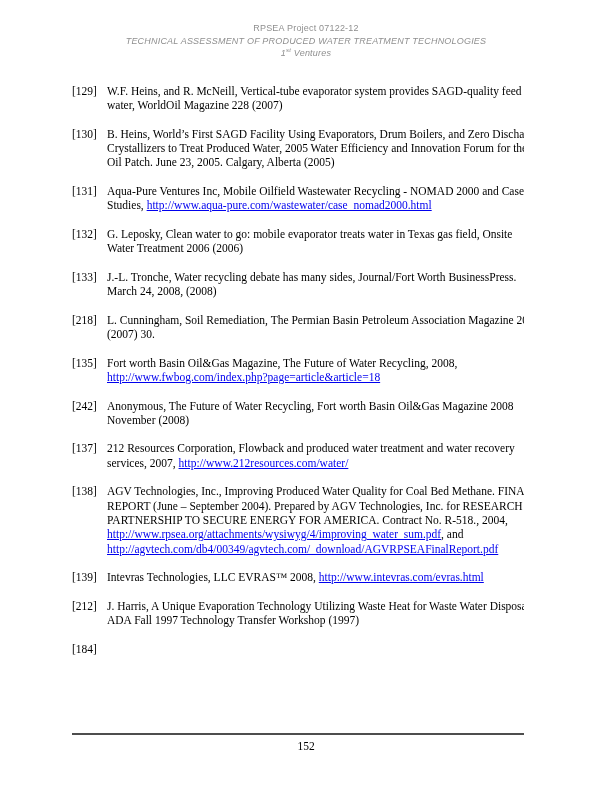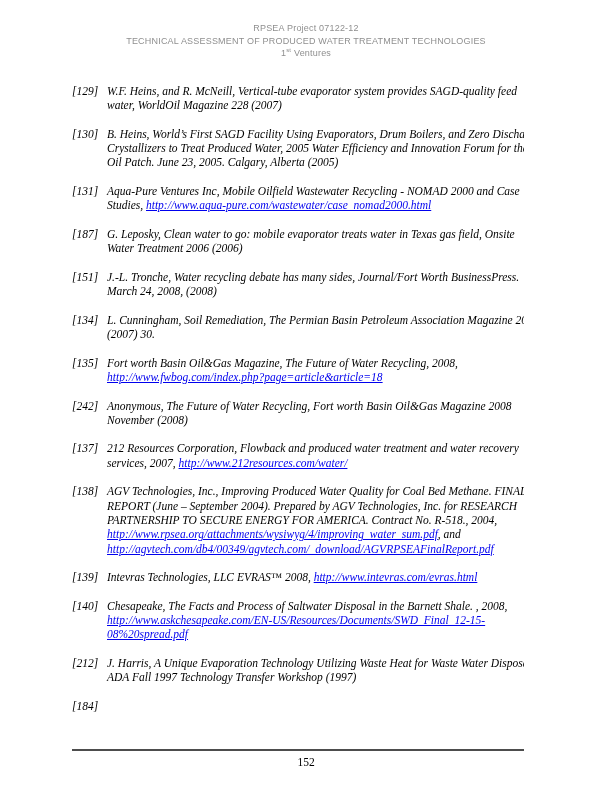--- a/index.html
+++ b/index.html
@@ -19,57 +19,55 @@
   .page-header {
     position:absolute;
     top:22px; left:0; width:612px;
     text-align:center;
     font-family:"Liberation Sans", sans-serif;
     font-size:9px;
     line-height:12.5px;
     color:#8f8f8f;
     letter-spacing:0.2px;
   }
-  .header-italic { }
+  .header-italic { font-style:italic; }
   .edition-sup {
     font-size:6px;
     vertical-align:super;
     line-height:0;
   }
   .references {
     position:absolute;
     top:84px; left:72px;
     width:468px;
     font-size:11.5px;
     line-height:14.3px;
     text-align:left;
   }
   .ref {
     position:relative;
     padding-left:35px;
     margin-bottom:14.3px;
-    font-style:italic;
   }
   .ref-num {
     position:absolute;
     left:0; top:0;
   }
   .ref-link {
     color:#0000EE;
     text-decoration:underline;
     overflow-wrap:break-word;
     word-wrap:break-word;
     cursor:pointer;
   }
   .page-footer {
     position:absolute;
     top:733px; left:72px;
     width:468px;
     text-align:center;
-    margin-top:16px;
   }
   .footer-rule {
     width:468px; height:0;
     border-top:2px solid #4d4d4d;
   }
   .page-number {
     margin-top:5px;
     font-size:11.5px;
     color:#000;
   }
@@ -82,29 +80,28 @@
   <header class="page-header">
     <div>RPSEA Project 07122-12</div>
     <div class="header-italic">TECHNICAL ASSESSMENT OF PRODUCED WATER TREATMENT TECHNOLOGIES</div>
     <div class="header-italic"><span>1</span><sup class="edition-sup">st</sup><span> Ventures</span></div>
   </header>
 
   <main class="references">
       <div class="ref"><span class="ref-num">[129]</span><span><span>W.F. Heins, and R. McNeill, Vertical-tube evaporator system provides SAGD-quality feed water, WorldOil Magazine 228 (2007)</span></span></div>
       <div class="ref"><span class="ref-num">[130]</span><span><span>B. Heins, World’s First SAGD Facility Using Evaporators, Drum Boilers, and Zero Discharge Crystallizers to Treat Produced Water, 2005 Water Efficiency and Innovation Forum for the Oil Patch. June 23, 2005. Calgary, Alberta (2005)</span></span></div>
       <div class="ref"><span class="ref-num">[131]</span><span><span>Aqua-Pure Ventures Inc, Mobile Oilfield Wastewater Recycling - NOMAD 2000 and Case Studies, </span><a class="ref-link">http://www.aqua-pure.com/wastewater/case_nomad2000.html</a></span></div>
-      <div class="ref"><span class="ref-num">[187]</span><span><span>G. Leposky, Clean water to go: mobile evaporator treats water in Texas gas field, Onsite Water Treatment 2006 (2006)</span></span></div>
-      <div class="ref"><span class="ref-num">[151]</span><span><span>J.-L. Tronche, Water recycling debate has many sides, Journal/Fort Worth BusinessPress. March 24, 2008, (2008)</span></span></div>
-      <div class="ref"><span class="ref-num">[134]</span><span><span>L. Cunningham, Soil Remediation, The Permian Basin Petroleum Association Magazine 2007 (2007) 30.</span></span></div>
+      <div class="ref"><span class="ref-num">[132]</span><span><span>G. Leposky, Clean water to go: mobile evaporator treats water in Texas gas field, Onsite Water Treatment 2006 (2006)</span></span></div>
+      <div class="ref"><span class="ref-num">[133]</span><span><span>J.-L. Tronche, Water recycling debate has many sides, Journal/Fort Worth BusinessPress. March 24, 2008, (2008)</span></span></div>
+      <div class="ref"><span class="ref-num">[218]</span><span><span>L. Cunningham, Soil Remediation, The Permian Basin Petroleum Association Magazine 2007 (2007) 30.</span></span></div>
       <div class="ref"><span class="ref-num">[135]</span><span><span>Fort worth Basin Oil&amp;Gas Magazine, The Future of Water Recycling, 2008, </span><a class="ref-link">http://www.fwbog.com/index.php?page=article&amp;article=18</a></span></div>
       <div class="ref"><span class="ref-num">[242]</span><span><span>Anonymous, The Future of Water Recycling, Fort worth Basin Oil&amp;Gas Magazine 2008 November (2008)</span></span></div>
       <div class="ref"><span class="ref-num">[137]</span><span><span>212 Resources Corporation, Flowback and produced water treatment and water recovery services, 2007, </span><a class="ref-link">http://www.212resources.com/water/</a></span></div>
       <div class="ref"><span class="ref-num">[138]</span><span><span>AGV Technologies, Inc., Improving Produced Water Quality for Coal Bed Methane. FINAL REPORT (June – September 2004). Prepared by AGV Technologies, Inc. for RESEARCH PARTNERSHIP TO SECURE ENERGY FOR AMERICA. Contract No. R-518., 2004, </span><a class="ref-link">http://www.rpsea.org/attachments/wysiwyg/4/improving_water_sum.pdf</a><span>, and </span><a class="ref-link">http://agvtech.com/db4/00349/agvtech.com/_download/AGVRPSEAFinalReport.pdf</a></span></div>
       <div class="ref"><span class="ref-num">[139]</span><span><span>Intevras Technologies, LLC EVRAS™ 2008, </span><a class="ref-link">http://www.intevras.com/evras.html</a></span></div>
-      <div class="ref"><span class="ref-num">[140]</span><span><span>Chesapeake, The Facts and Process of Saltwater Disposal in the Barnett Shale. , 2008, </span><a class="ref-link">http://www.askchesapeake.com/EN-US/Resources/Documents/SWD_Final_12-15-08%20spread.pdf</a></span></div>
       <div class="ref"><span class="ref-num">[212]</span><span><span>J. Harris, A Unique Evaporation Technology Utilizing Waste Heat for Waste Water Disposal, ADA Fall 1997 Technology Transfer Workshop (1997)</span></span></div>
       <div class="ref"><span class="ref-num">[184]</span></div>
     </main>
 
   <footer class="page-footer">
     <div class="footer-rule"></div>
     <div class="page-number">152</div>
   </footer>
 
 </div>

